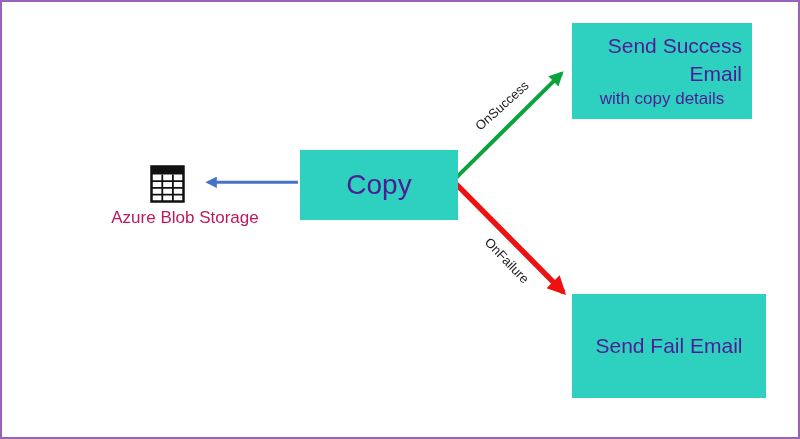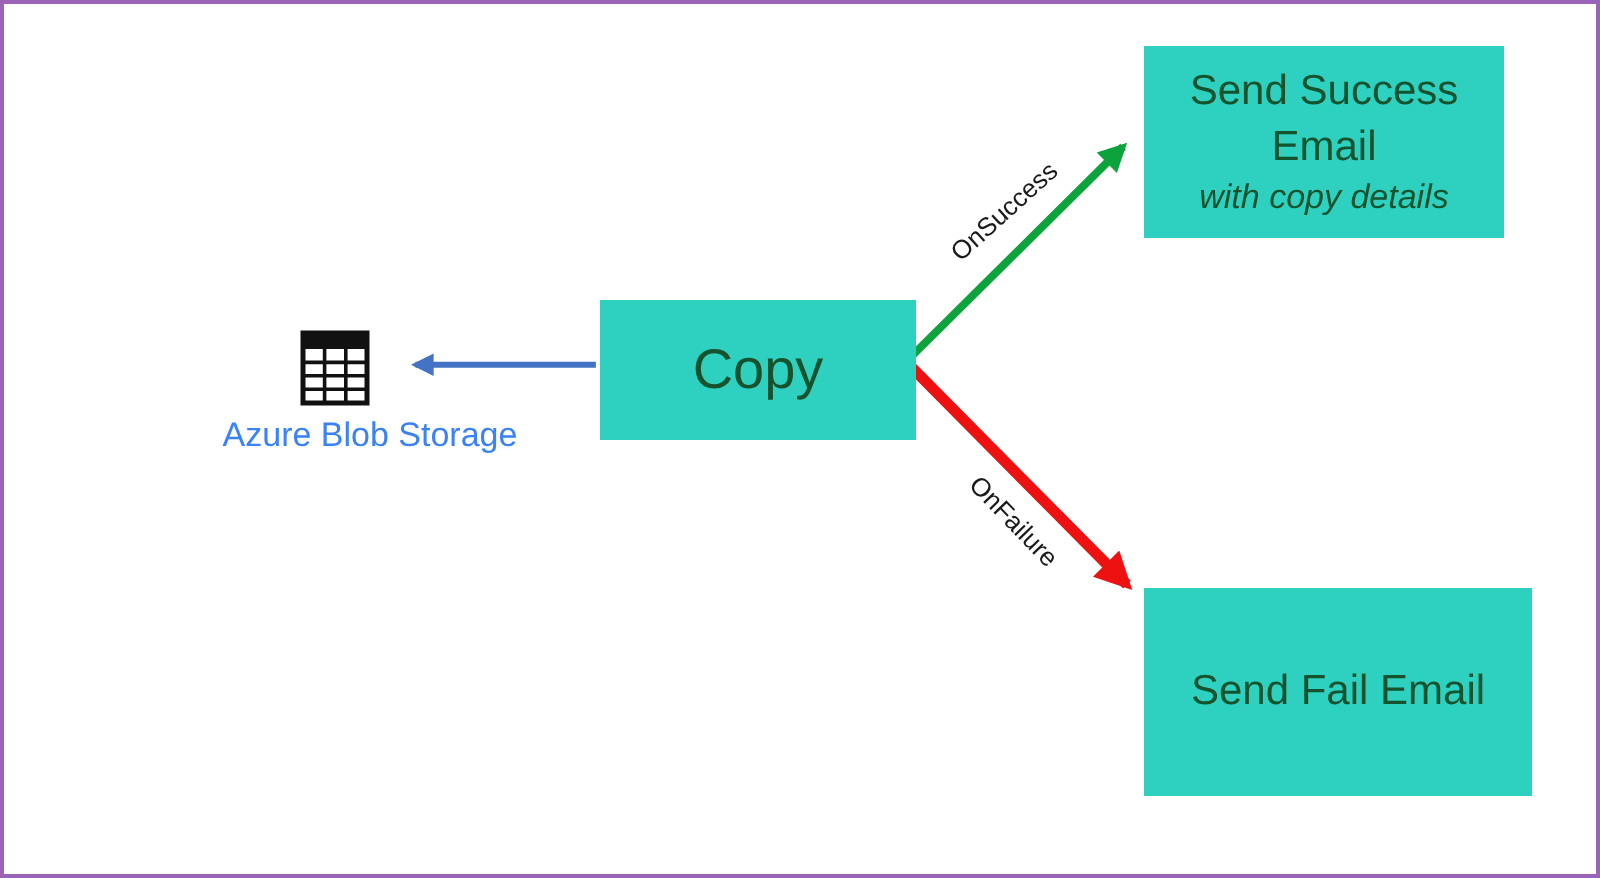--- a/index.html
+++ b/index.html
@@ -19,26 +19,26 @@
   }
   .arrow-layer {
     position: absolute;
     left: 0; top: 0;
     width: 100%; height: 100%;
     pointer-events: none;
   }
   .activity-box {
     position: absolute;
     background: #2ed0c0;
-    color: #14532d;
+    color: #4c1d95;
     display: flex;
     flex-direction: column;
     align-items: center;
     justify-content: center;
-    text-align: center;
+    text-align: right;
   }
   .copy-box {
     left: 298px; top: 148px;
     width: 158px; height: 70px;
     font-size: 28px;
   }
   .success-box {
     left: 570px; top: 21px;
     width: 180px; height: 96px;
   }
@@ -47,21 +47,20 @@
     width: 194px; height: 104px; margin-top: 44px;
   }
   .activity-title {
     font-size: 21px;
     line-height: 1.32;
     padding: 0 10px;
   }
   .activity-subtitle {
     font-size: 17px;
     line-height: 1.3;
-    font-style: italic;
   }
   .edge-label {
     position: absolute;
     font-size: 13px;
     color: #1a1a1a;
     width: 80px;
     text-align: center;
     white-space: nowrap;
   }
   .on-success-label {
@@ -75,21 +74,21 @@
   .source-icon {
     position: absolute;
     left: 148px; top: 161px;
   }
   .source-label {
     position: absolute;
     left: 87px; top: 206px;
     width: 192px;
     text-align: center;
     font-size: 17px;
-    color: #3b82f6;
+    color: #be185d;
   }
 </style>
 </head>
 <body>
 
 <div class="canvas">
 
   <svg class="arrow-layer" width="800" height="439" viewBox="0 0 800 439" xmlns="http://www.w3.org/2000/svg">
     <defs>
       <marker id="head-blue" viewBox="0 0 10 10" refX="8" refY="5" markerWidth="4.2" markerHeight="3.8" orient="auto">

